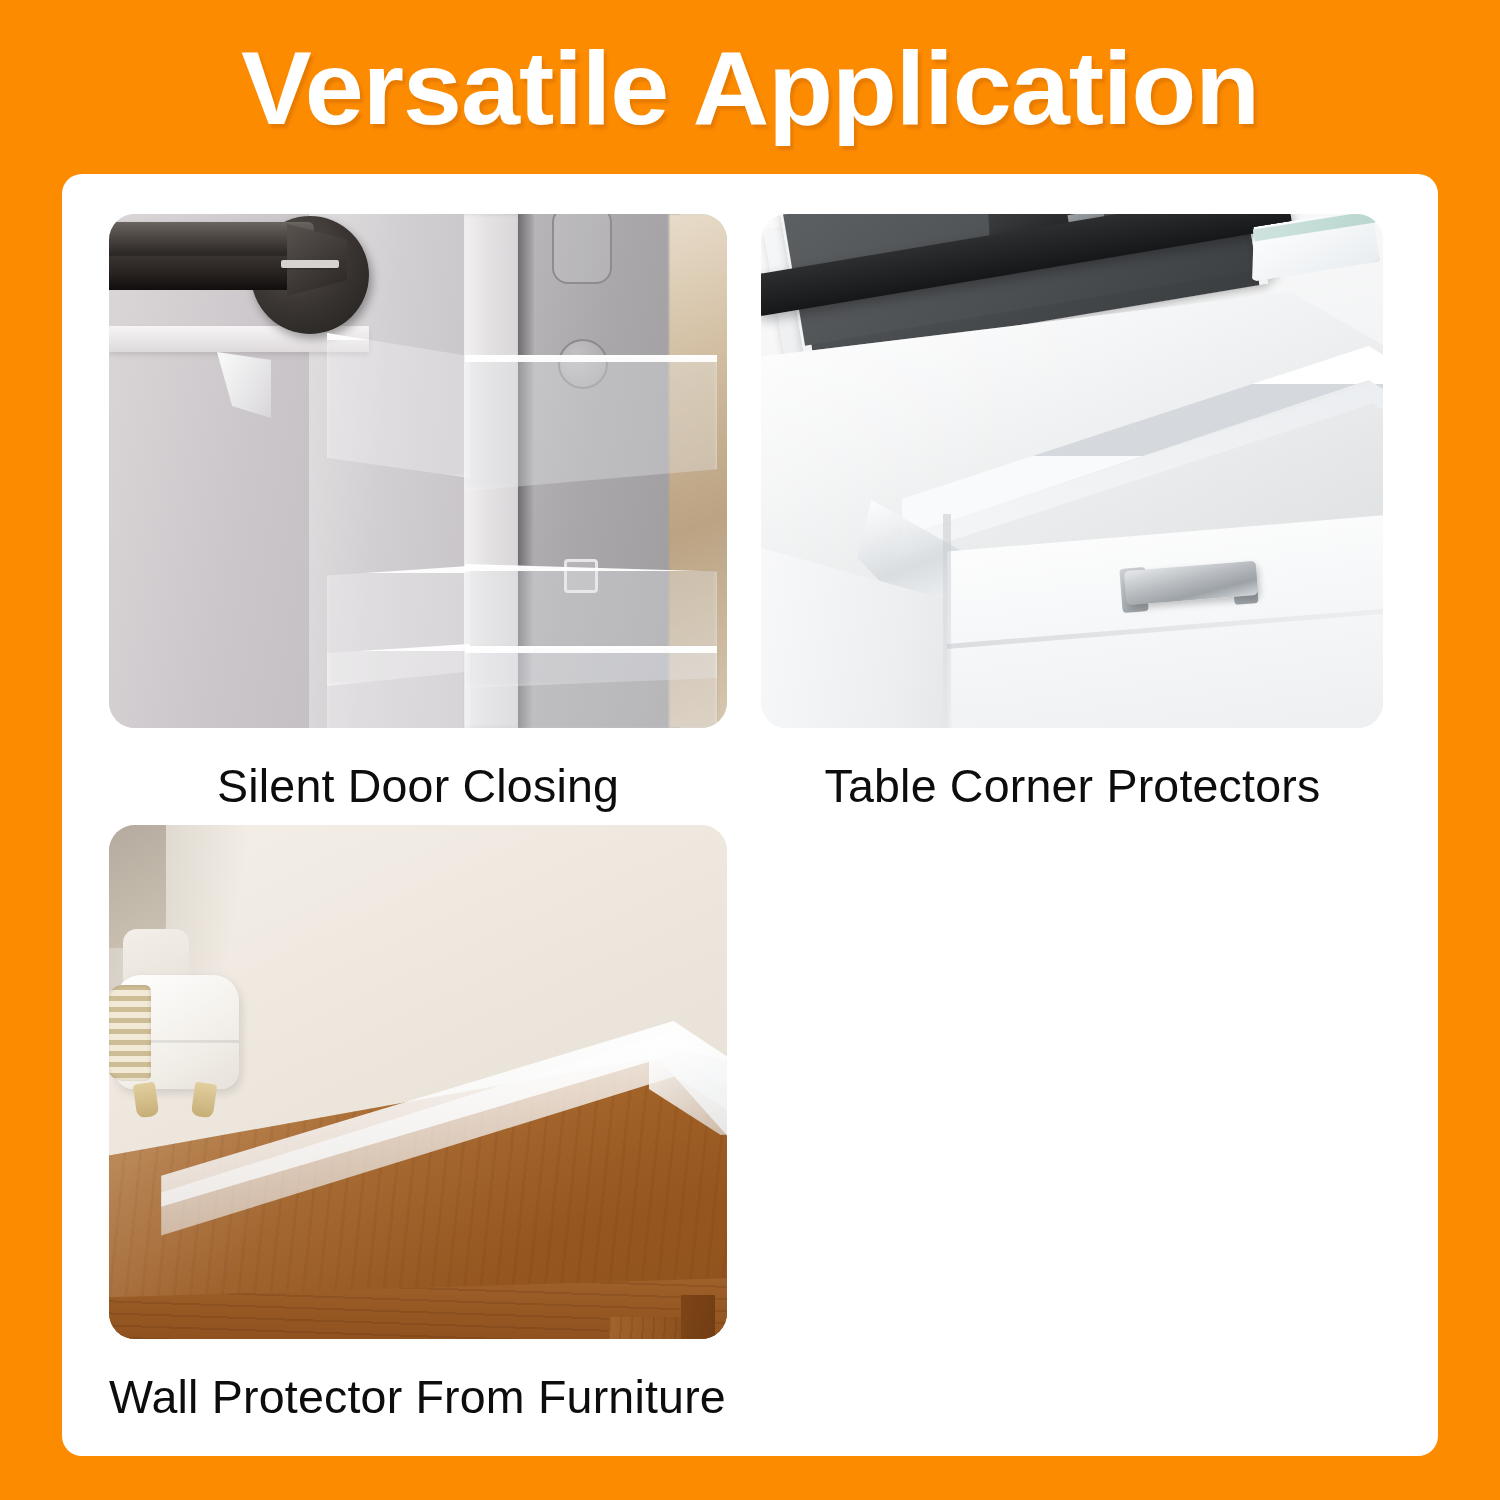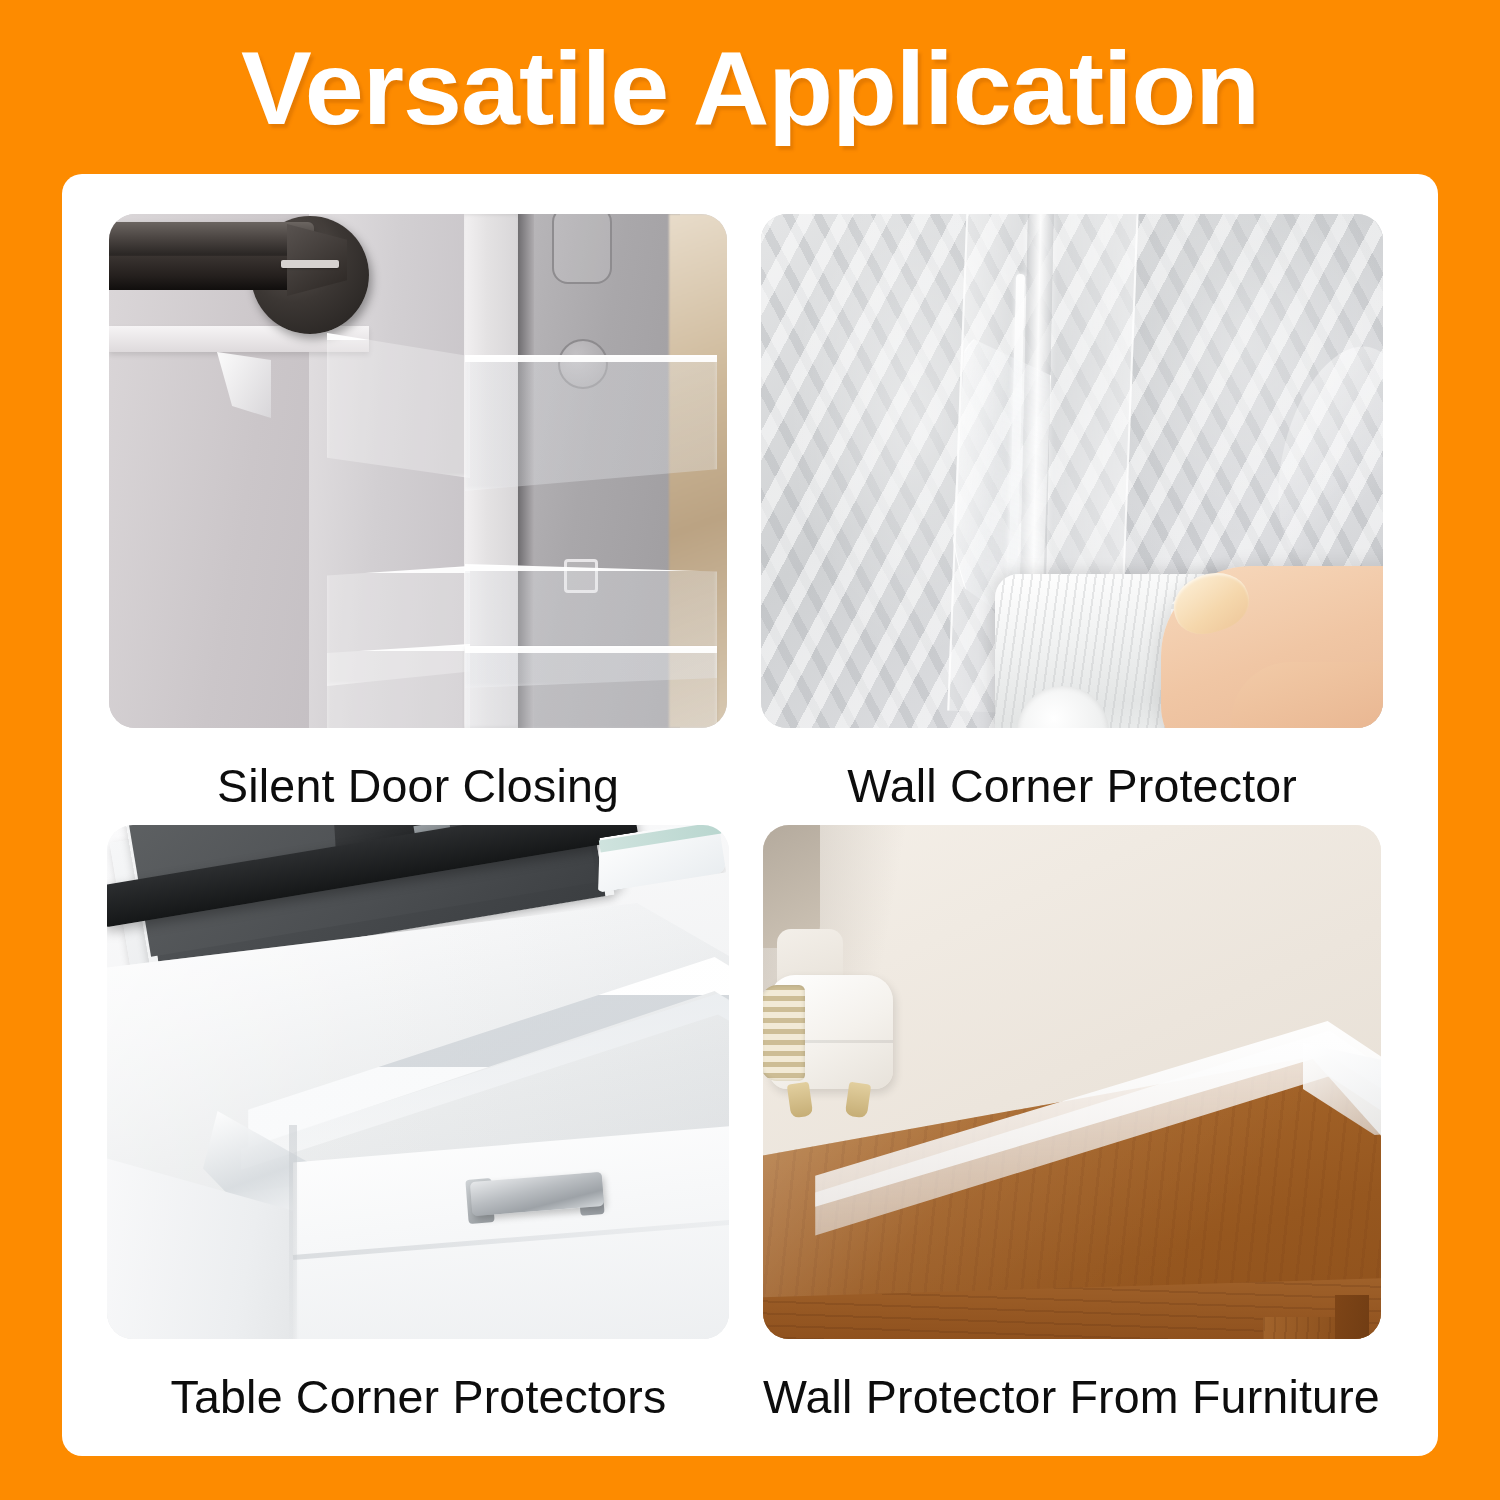--- a/index.html
+++ b/index.html
@@ -505,40 +505,20 @@
         <div class="strip strip-a"></div>
         <div class="strip strip-b"></div>
         <div class="strip strip-c"></div>
         <div class="strip strip-d"></div>
         <div class="strip strip-e"></div>
         <div class="strip strip-f"></div>
       </div>
       <div class="caption">Silent Door Closing</div>
     </div>
 
-    <div class="cell cell-right">
-      <div class="photo p2">
-        <div class="marble"></div>
-        <div class="marble2"></div>
-        <div class="seam"></div>
-        <div class="tape-run"></div>
-        <div class="tape-ridge"></div>
-        <div class="tape-peel"></div>
-        <div class="roll">
-          <div class="roll-layers"></div>
-          <div class="roll-core"></div>
-          <div class="roll-edge"></div>
-        </div>
-        <div class="finger"></div>
-        <div class="nail"></div>
-        <div class="finger2"></div>
-        <div class="glint"></div>
-      </div>
-      <div class="caption">Wall Corner Protector</div>
-    </div>
 
     <div class="cell cell-right">
       <div class="photo p4">
         <div class="bg"></div>
         <div class="tv-bezel"></div>
         <div class="tv-screen"></div>
         <div class="tv-screen-face"></div>
         <div class="tv-neck"></div>
         <div class="tv-foot-shine"></div>
         <div class="tv-base"></div>

